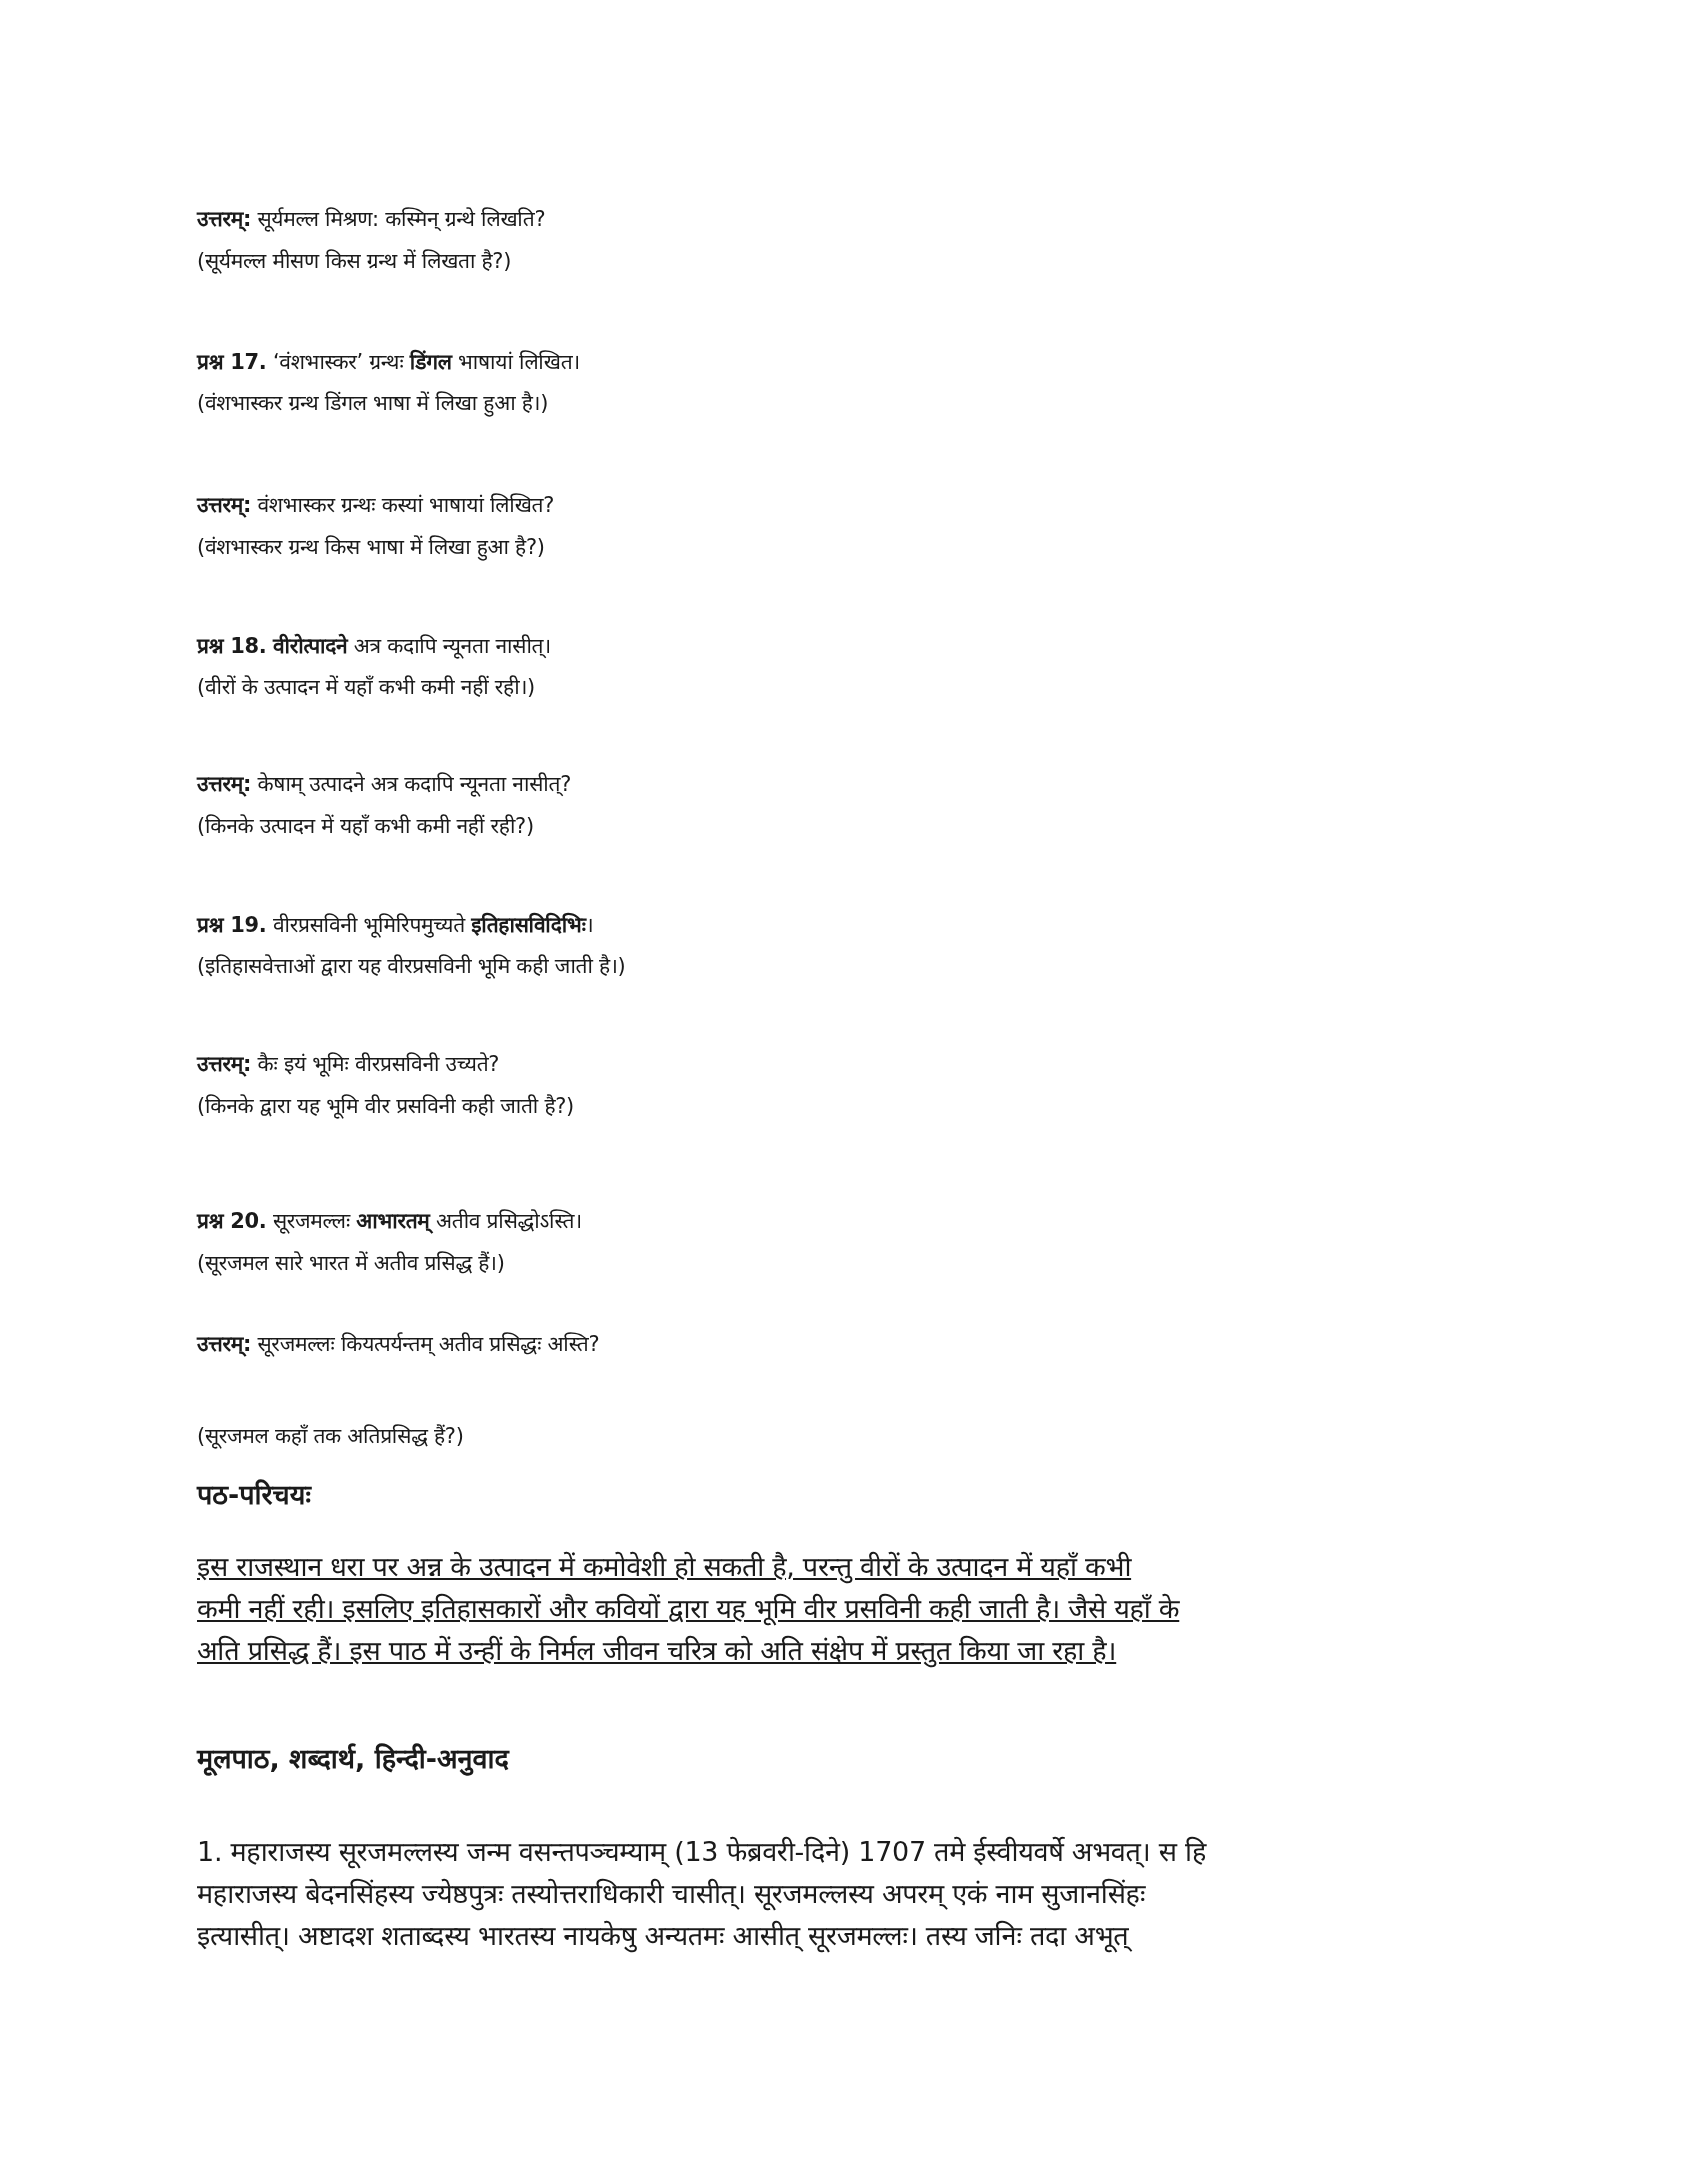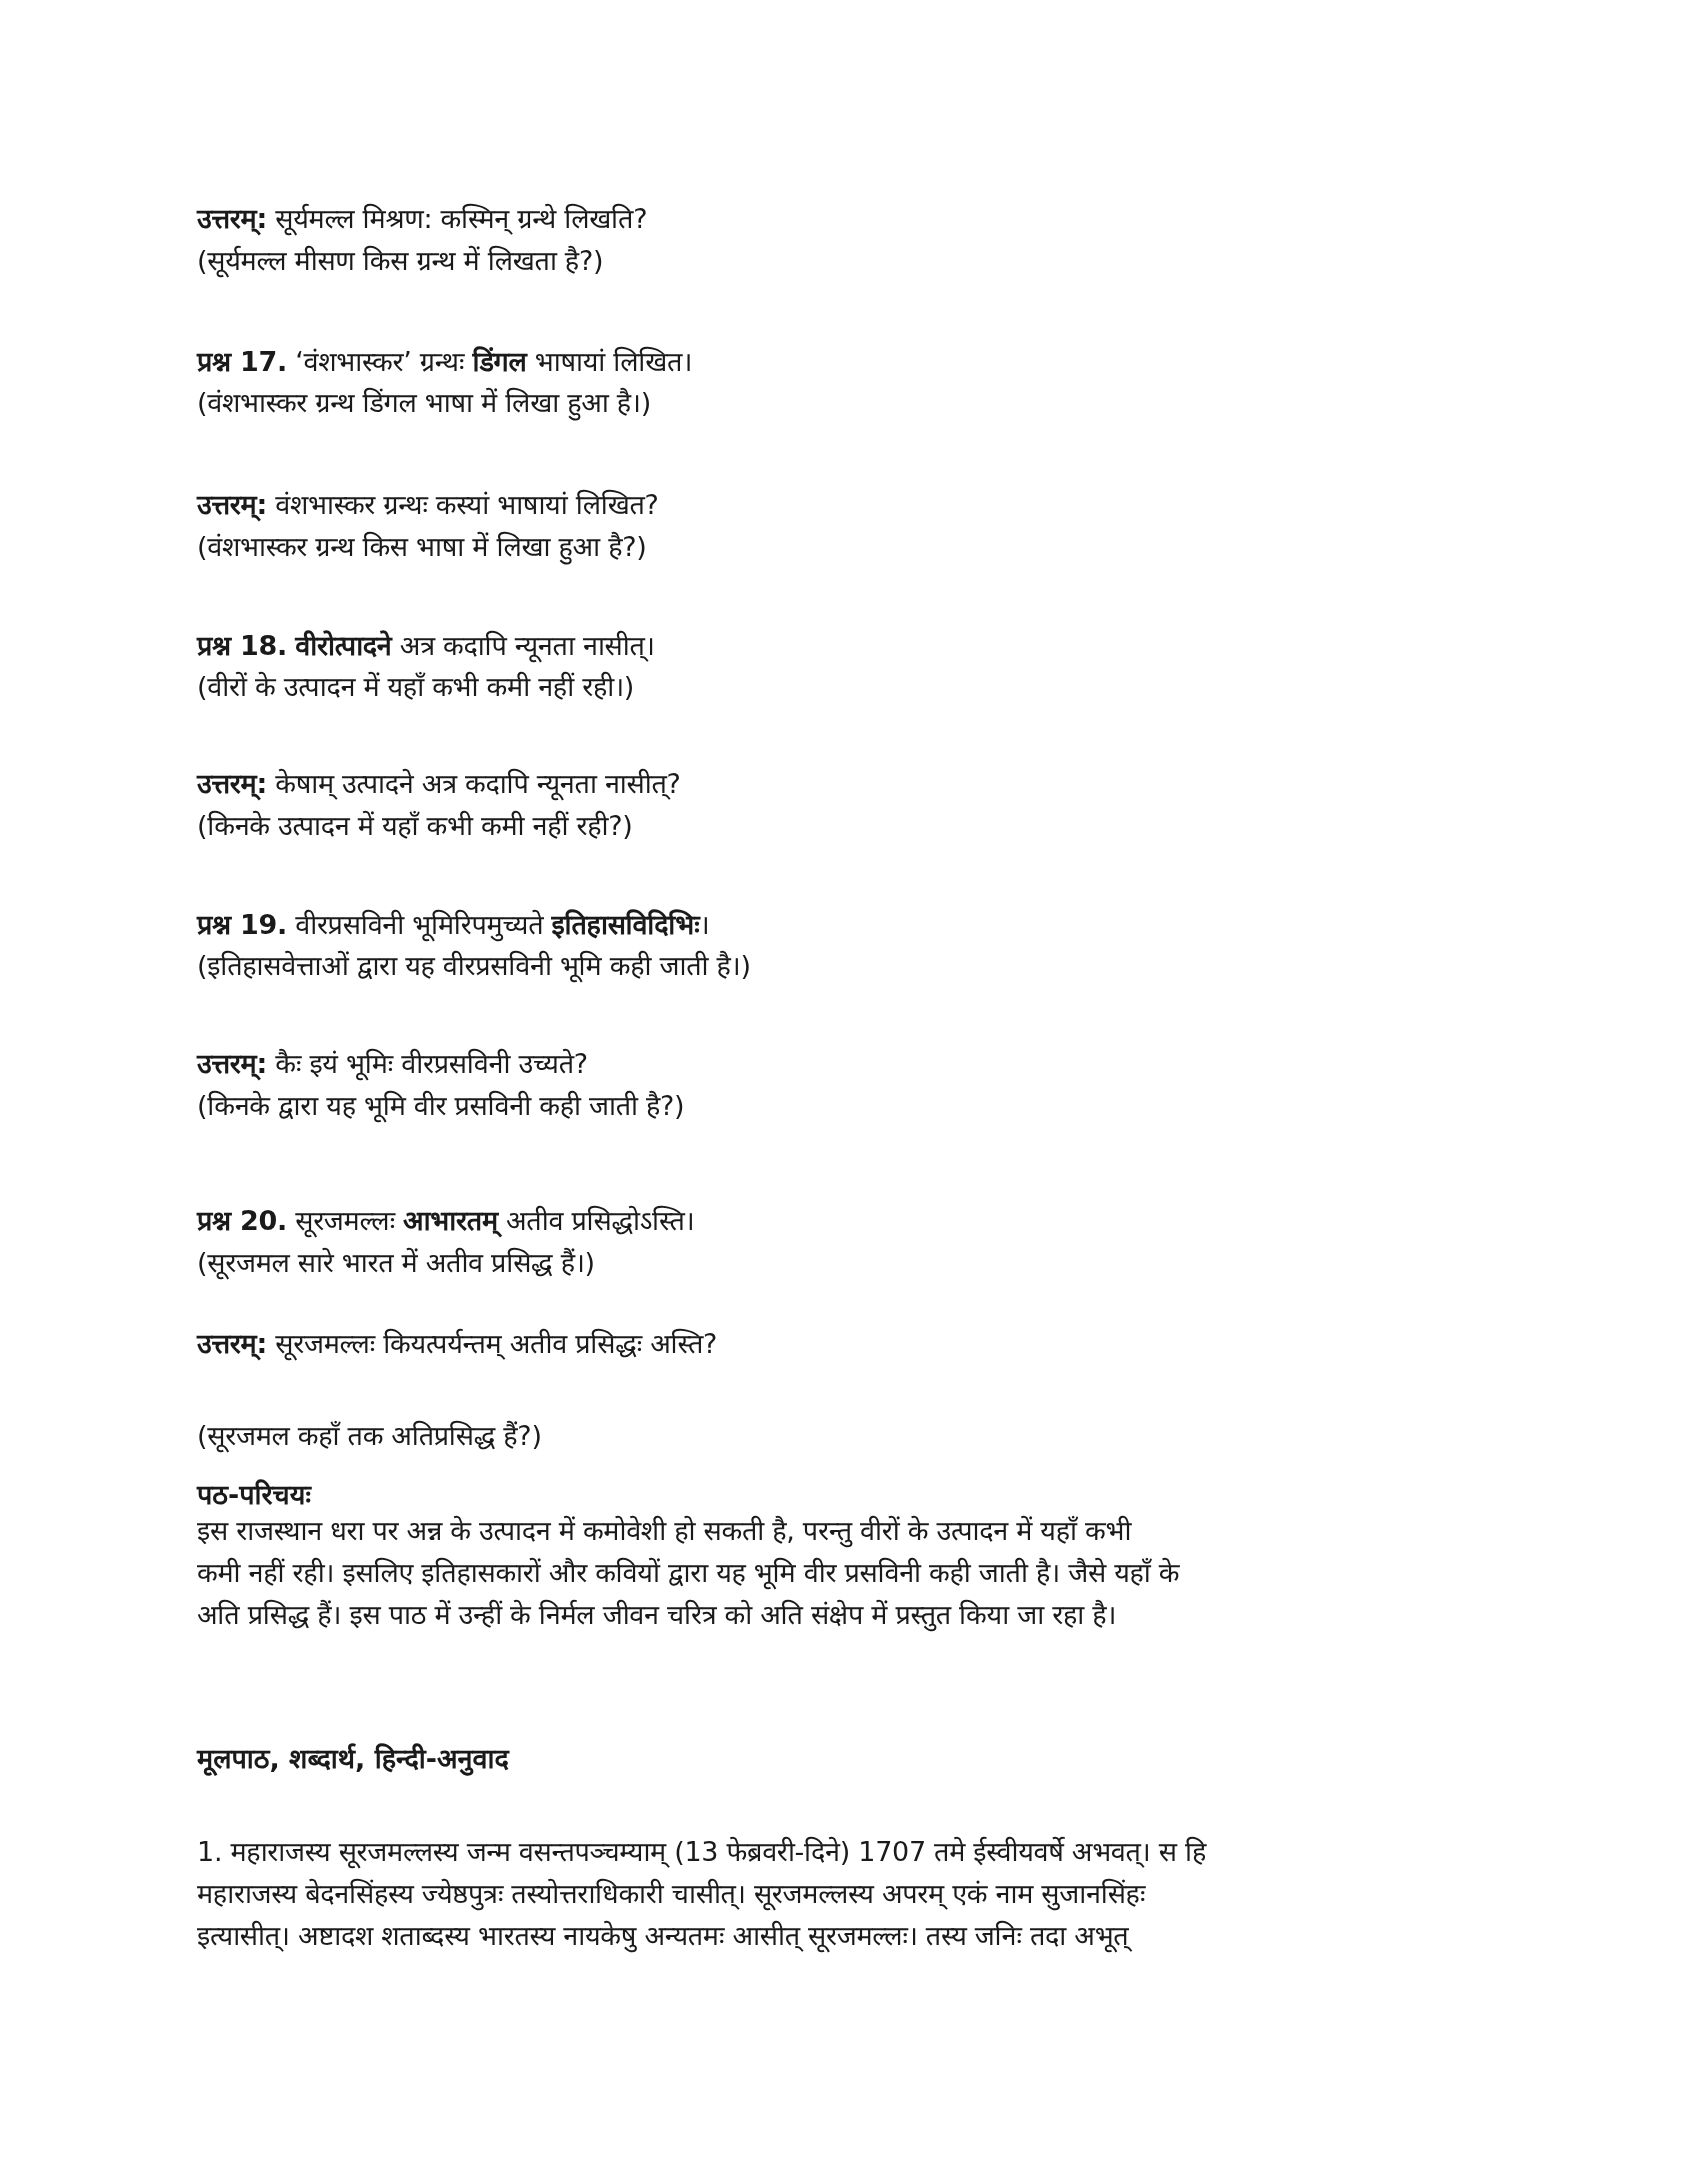--- a/index.html
+++ b/index.html
@@ -1,18 +1,18 @@
 <!DOCTYPE html>
 <html><head>
 <meta charset="utf-8">
 <style>
   html, body { margin:0; padding:0; background:#ffffff; }
   body { width:1683px; height:2178px; position:relative; overflow:hidden;
          font-family:"DejaVu Sans", "Liberation Sans", sans-serif; color:#1a1a1a; }
-  .line { position:absolute; left:197px; font-size:27px; line-height:42px; white-space:nowrap; letter-spacing:-0.3px; }
+  .line { position:absolute; left:197px; font-size:21px; line-height:42px; white-space:nowrap; letter-spacing:-0.3px; }
   .b { font-weight:bold; }
   .para { position:absolute; left:197px; width:1317px; font-size:27px; line-height:42px; letter-spacing:-0.3px; }
   .para .pl { display:block; white-space:nowrap; }
   .heading { position:absolute; left:197px; font-size:27px; font-weight:bold; line-height:42px; white-space:nowrap;text-align:right; }
 </style>
 </head>
 <body>
 
 <div>
   <div class="line" style="top:198px;"><span class="b">उत्तरम्:</span><span> सूर्यमल्ल मिश्रण: कस्मिन् ग्रन्थे लिखति?</span></div>
@@ -53,21 +53,21 @@
   <div class="line" style="top:1184px;margin-top:16px;"><span class="b">प्रश्न 20.</span><span> सूरजमल्लः </span><span class="b">आभारतम्</span><span> अतीव प्रसिद्धोऽस्ति।</span></div>
   <div class="line" style="top:1226px;margin-top:16px;">(सूरजमल सारे भारत में अतीव प्रसिद्ध हैं।)</div>
 </div>
 
 <div>
   <div class="line" style="top:1323px;"><span class="b">उत्तरम्:</span><span> सूरजमल्लः कियत्पर्यन्तम् अतीव प्रसिद्धः अस्ति?</span></div>
   <div class="line" style="top:1380px;margin-top:35px;">(सूरजमल कहाँ तक अतिप्रसिद्ध हैं?)</div>
 </div>
 
 <div class="heading" style="top:1474px;">पठ-परिचयः</div>
-<div class="para" style="top:1510px;">
+<div class="para" style="top:1546px;text-decoration:underline;">
   <span class="pl">इस राजस्थान धरा पर अन्न के उत्पादन में कमोवेशी हो सकती है, परन्तु वीरों के उत्पादन में यहाँ कभी</span>
   <span class="pl">कमी नहीं रही। इसलिए इतिहासकारों और कवियों द्वारा यह भूमि वीर प्रसविनी कही जाती है। जैसे यहाँ के</span>
   <span class="pl">अति प्रसिद्ध हैं। इस पाठ में उन्हीं के निर्मल जीवन चरित्र को अति संक्षेप में प्रस्तुत किया जा रहा है।</span>
 </div>
 
 <div class="heading" style="top:1738px;">मूलपाठ, शब्दार्थ, हिन्दी-अनुवाद</div>
 <div class="para" style="top:1831px;">
   <span class="pl">1. महाराजस्य सूरजमल्लस्य जन्म वसन्तपञ्चम्याम् (13 फेब्रवरी-दिने) 1707 तमे ईस्वीयवर्षे अभवत्। स हि</span>
   <span class="pl">महाराजस्य बेदनसिंहस्य ज्येष्ठपुत्रः तस्योत्तराधिकारी चासीत्। सूरजमल्लस्य अपरम् एकं नाम सुजानसिंहः</span>
   <span class="pl">इत्यासीत्। अष्टादश शताब्दस्य भारतस्य नायकेषु अन्यतमः आसीत् सूरजमल्लः। तस्य जनिः तदा अभूत्</span>

